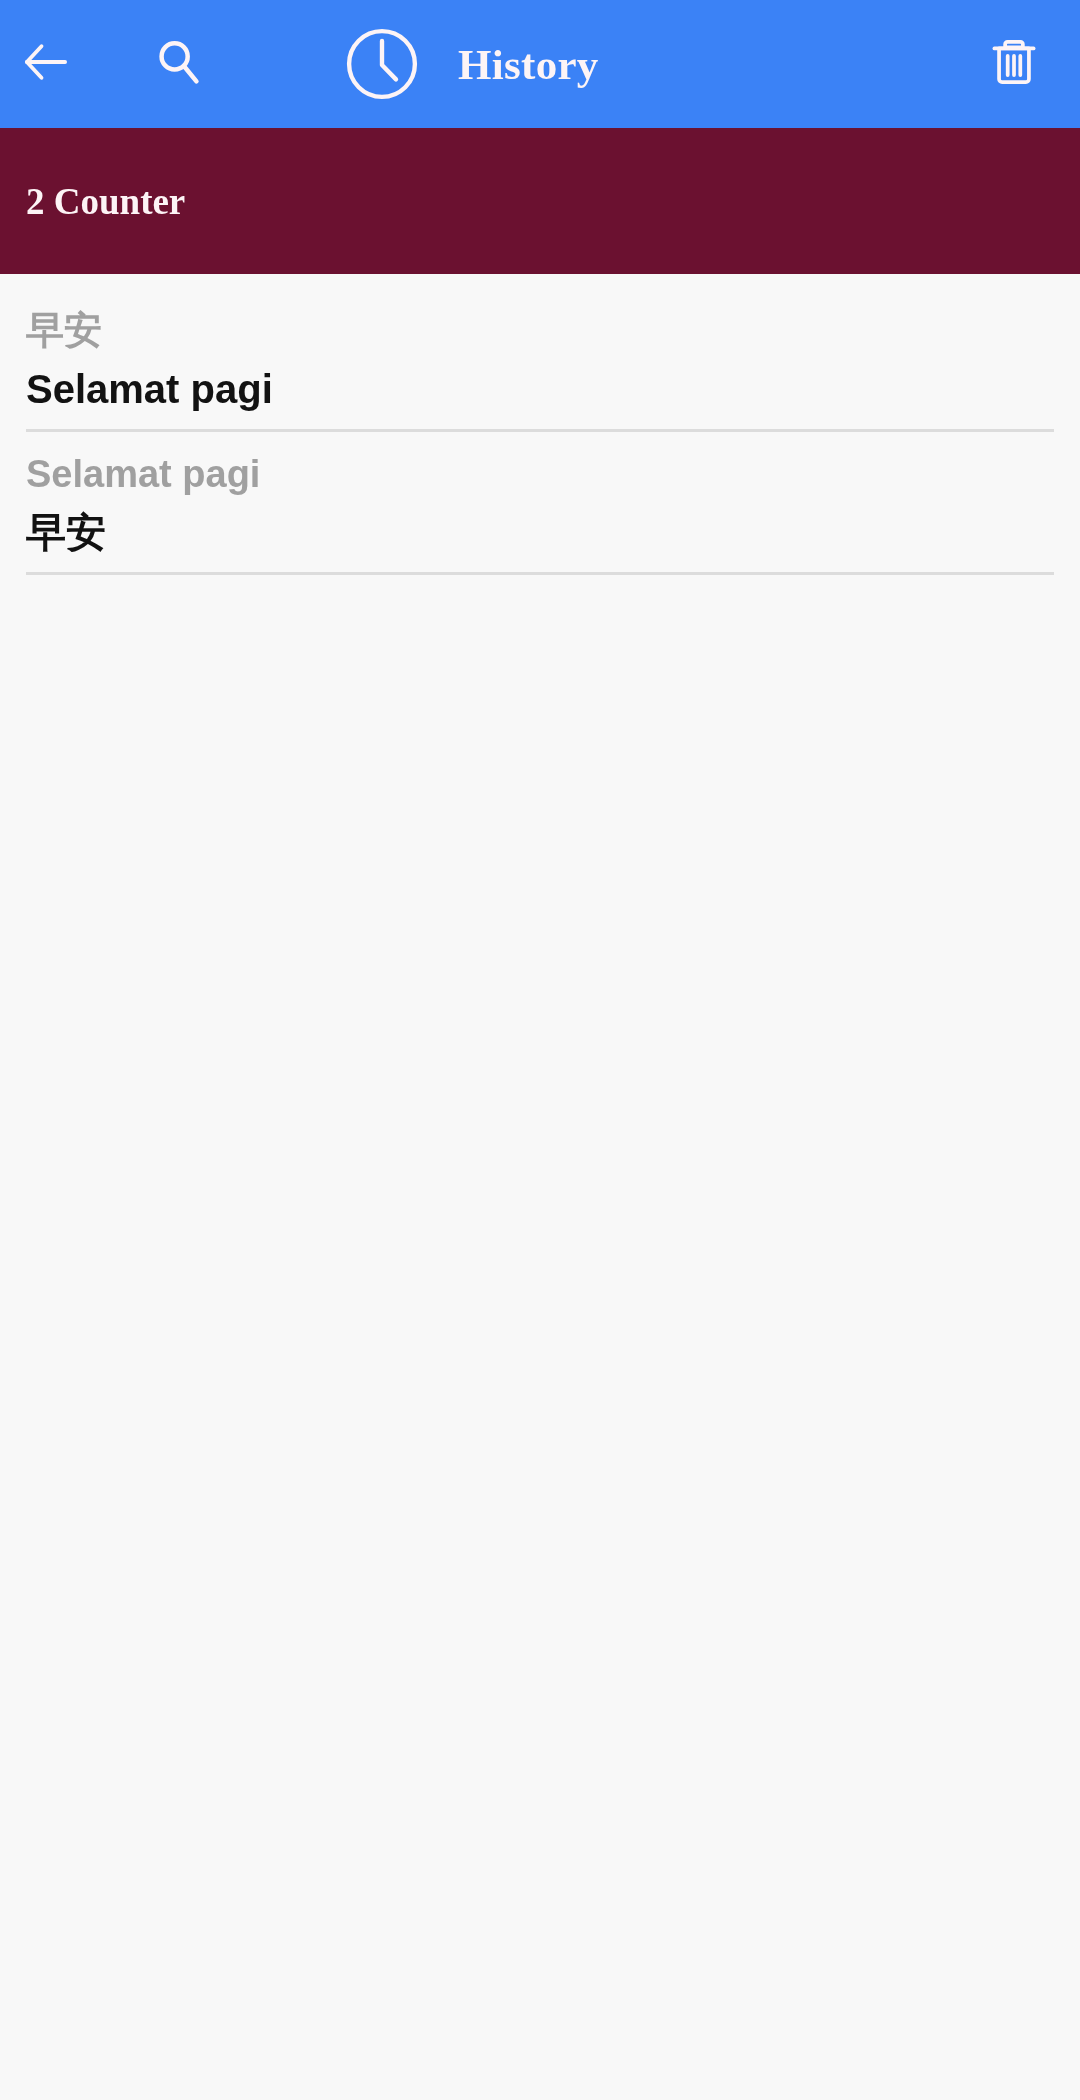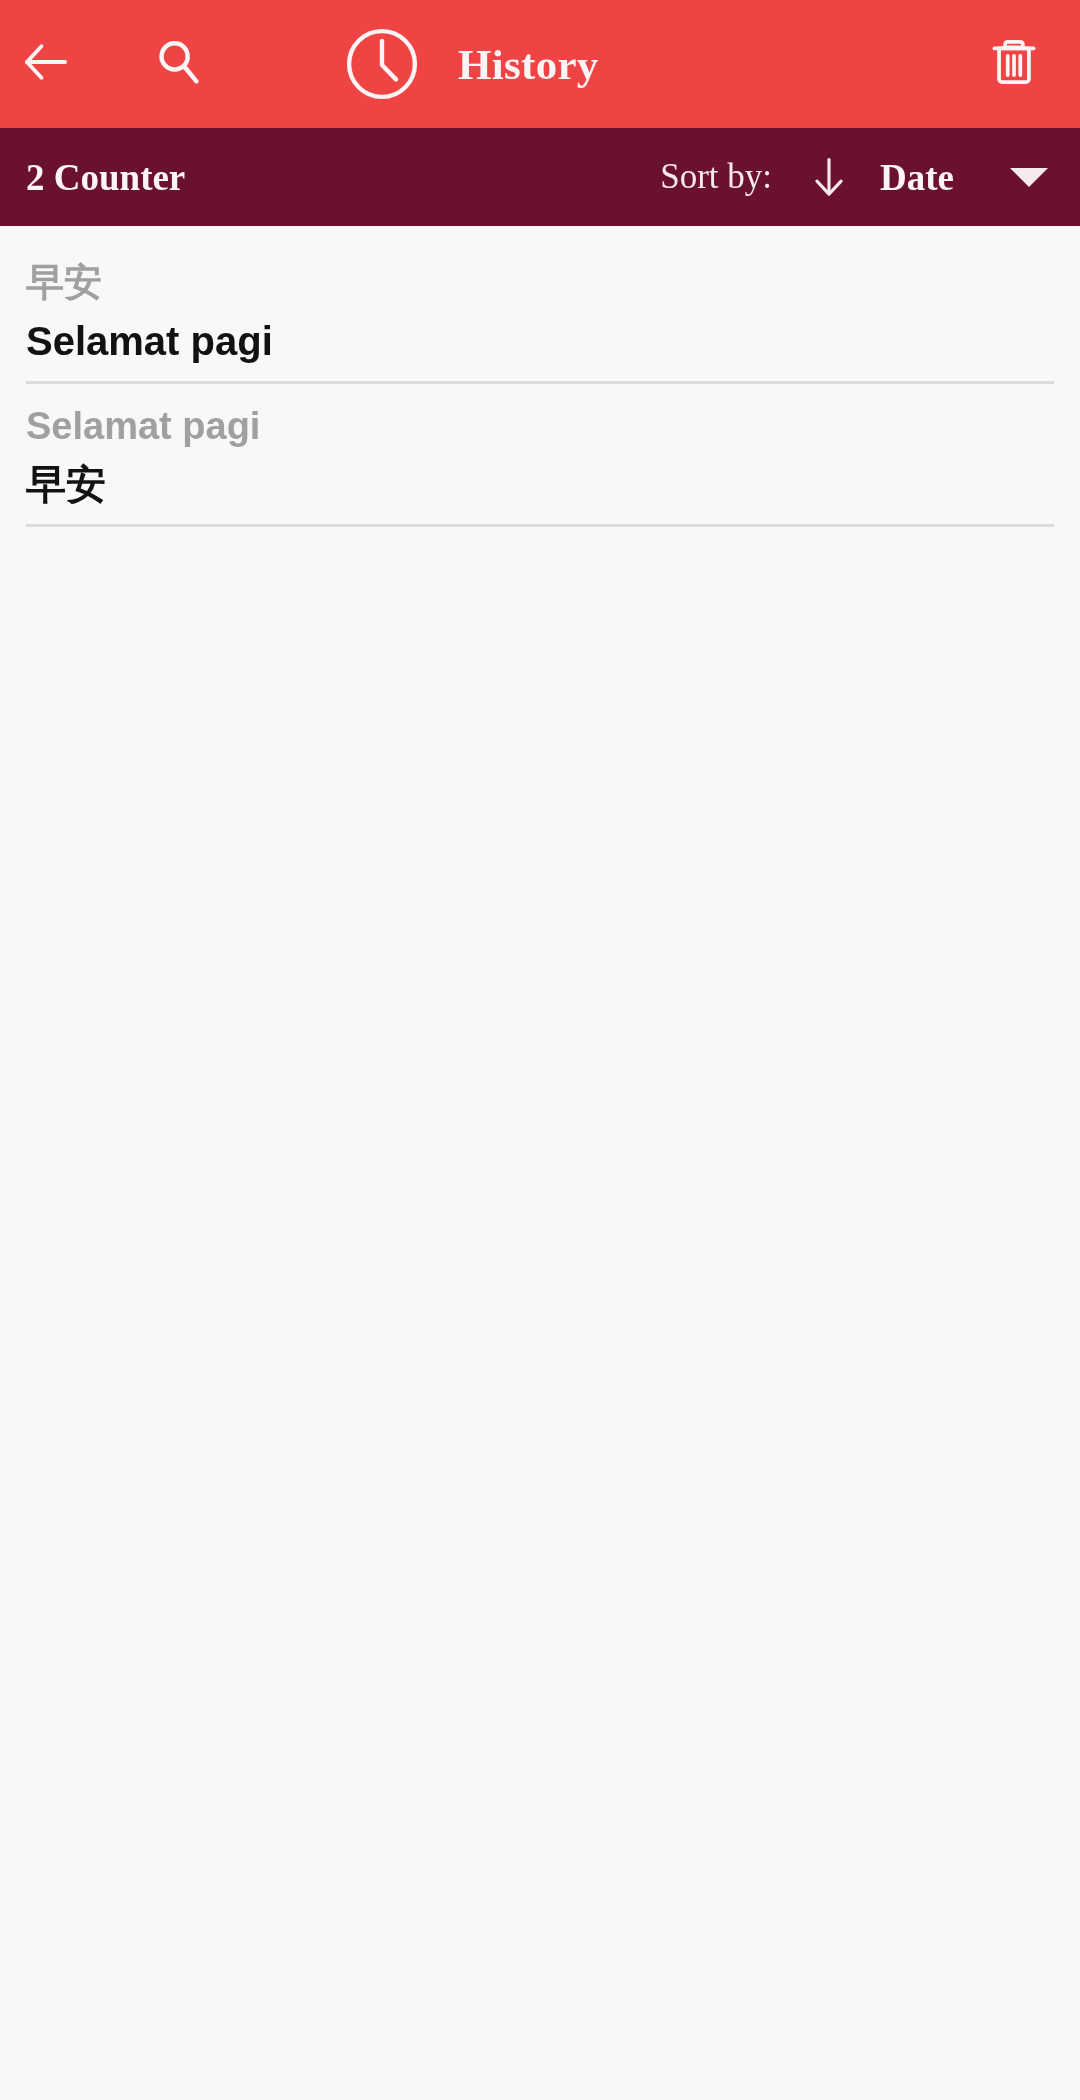--- a/index.html
+++ b/index.html
@@ -19,21 +19,21 @@
     height: 2100px;
     position: relative;
     background: #f8f8f8;
     display: flex;
     flex-direction: column;
   }
 
   
   .appbar {
     height: 128px;
-    background: #ef4444;
+    background: #3b82f6;
     display: flex;
     align-items: center;
     flex: 0 0 auto;
     position: relative;
   }
   .appbar-btn {
     width: 76px;
     height: 76px;
     display: flex;
     align-items: center;
@@ -73,21 +73,21 @@
     transform: translateY(-50%);
     width: 76px;
     height: 76px;
     display: flex;
     align-items: center;
     justify-content: center;
   }
 
   
   .sortbar {
-    height: 98px;
+    height: 146px;
     background: #6b1130;
     display: flex;
     align-items: center;
     flex: 0 0 auto;
     padding: 0 24px 0 26px;
     box-sizing: border-box;
   }
   .counter-label {
     font-family: "Liberation Serif", serif;
     font-weight: bold;
@@ -213,33 +213,20 @@
         </svg>
       </span>
     </div>
 
   </div>
 
   <div class="sortbar">
 
     <span class="counter-label">2 Counter</span>
 
-    <div class="sort-controls">
-      <span class="sort-by-label">Sort by:</span>
-
-      <span class="sort-dir-icon">
-        <svg width="50" height="50" viewBox="0 0 24 24" fill="none" stroke="#f6e9ec" stroke-width="1.5" stroke-linecap="round" stroke-linejoin="round">
-          <line x1="12" y1="3.6" x2="12" y2="19.6"></line>
-          <polyline points="6.2,14 12,20.2 17.8,14"></polyline>
-        </svg>
-      </span>
-
-      <span class="sort-value">Date</span>
-      <span class="sort-caret"></span>
-    </div>
 
   </div>
 
   <div class="history-list">
 
     <div class="history-item">
       <div class="item-source">早安</div>
       <div class="item-target">Selamat pagi</div>
     </div>
 

